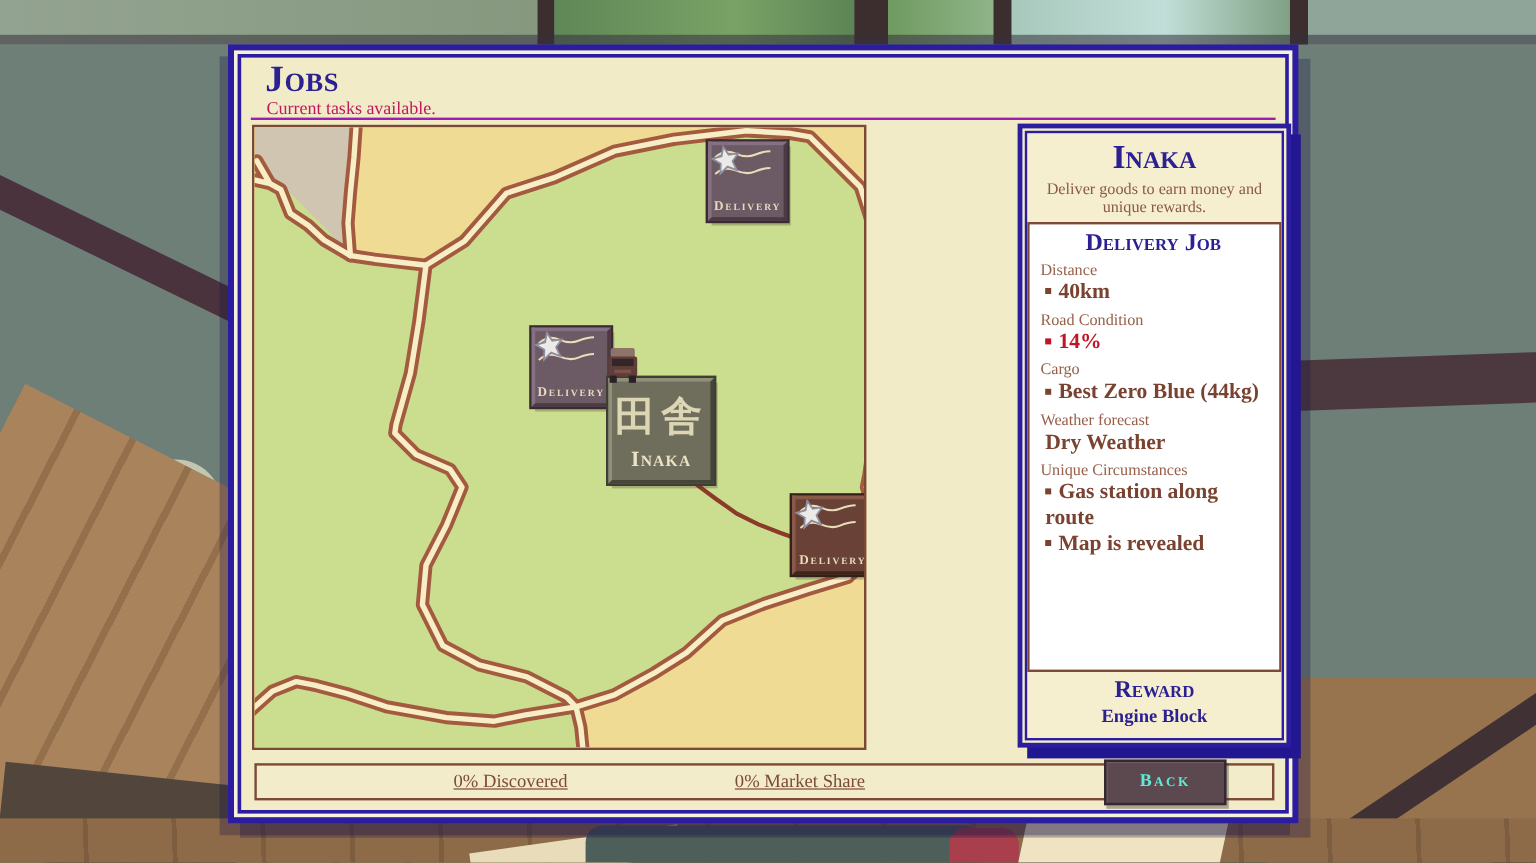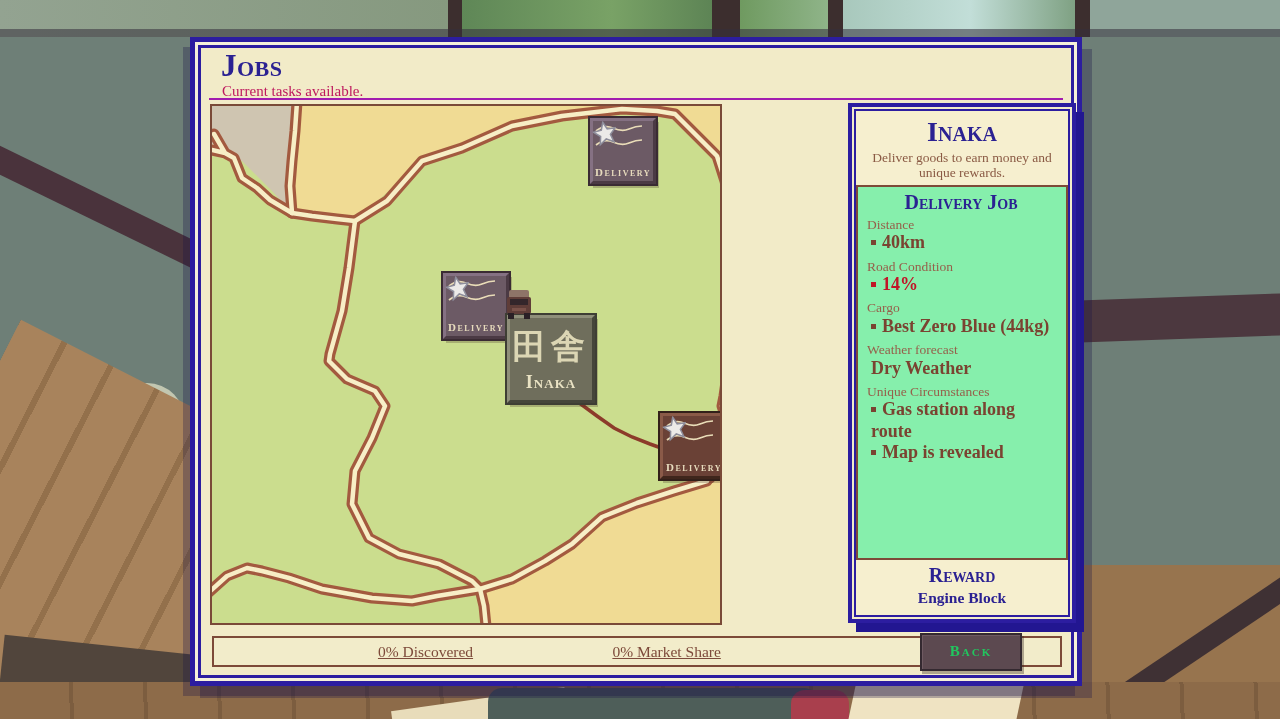--- a/index.html
+++ b/index.html
@@ -62,38 +62,38 @@
   .panel{left:647px;top:55px;width:228px;height:520px;background:#2c1da0;padding:4px;
          box-sizing:border-box;box-shadow:8px 9px 0 #221691;}
   .panel-mid{position:relative;width:100%;height:100%;background:#f2ecca;padding:2px;box-sizing:border-box;}
   .panel-in{position:relative;width:100%;height:100%;background:#2c1da0;padding:2px;box-sizing:border-box;}
   .panel-body{position:relative;width:100%;height:100%;background:#f6efcf;display:flex;flex-direction:column;box-sizing:border-box;}
 
   .p-head{text-align:center;padding:6px 6px 4px;}
   .p-title{font-variant:small-caps;font-weight:bold;font-size:28px;color:#2b2192;line-height:1.1;}
   .p-desc{margin:2px auto 0;width:182px;font-size:13.5px;line-height:1.15;color:#8a5a44;}
 
-  .p-job{flex:1;background:#86efac;border:2px solid #7d4a38;padding:4px 11px 4px 9px;overflow:hidden;}
+  .p-job{flex:1;background:#ffffff;border:2px solid #7d4a38;padding:4px 11px 4px 9px;overflow:hidden;}
   .job-title{text-align:center;font-variant:small-caps;font-weight:bold;font-size:20px;color:#2b2192;margin-bottom:3px;}
   .field{margin-bottom:5px;}
   .f-label{font-size:13.5px;color:#96604b;line-height:1.15;}
   .f-value{font-size:18px;font-weight:bold;color:#7a4331;line-height:1.18;padding-left:4px;}
   .bullet{display:inline-block;width:5px;height:5px;background:currentColor;margin:0 6px 3px 0;vertical-align:middle;}
 
   .p-reward{text-align:center;padding:4px 22px 8px;}
   .reward-title{font-variant:small-caps;font-weight:bold;font-size:20px;color:#2b2192;}
   .reward-value{font-weight:bold;font-size:15.5px;color:#2b2192;margin-top:2px;}
 
   
   .bar{left:11px;top:588px;width:850px;height:31px;border:2px solid #7d4a38;box-sizing:border-box;background:#f2ecca;}
   .bar-text{position:absolute;top:50%;transform:translate(-50%,-50%);font-size:15.5px;color:#7d4a3a;white-space:nowrap;text-decoration:underline;}
   .t-disc{left:25%;}
   .t-market{left:53.5%;}
   .backbtn{position:absolute;right:38px;top:50%;transform:translateY(-50%);width:102px;height:38px;
-           background:#5c4950;border:2px solid #342930;box-sizing:border-box;color:#22c55e;
+           background:#5c4950;border:2px solid #342930;box-sizing:border-box;color:#5eead4;
            font-variant:small-caps;font-weight:bold;font-size:15px;letter-spacing:2px;text-align:center;
            line-height:23px;cursor:pointer;box-shadow:inset 1px 1px 0 #6f5a62,2px 3px 0 rgba(50,35,30,.35);
            font-family:"Liberation Serif","DejaVu Serif",serif;}
 </style>
 </head>
 <body>
 
 <div class="stage">
 
   <div class="abs topstrip">

